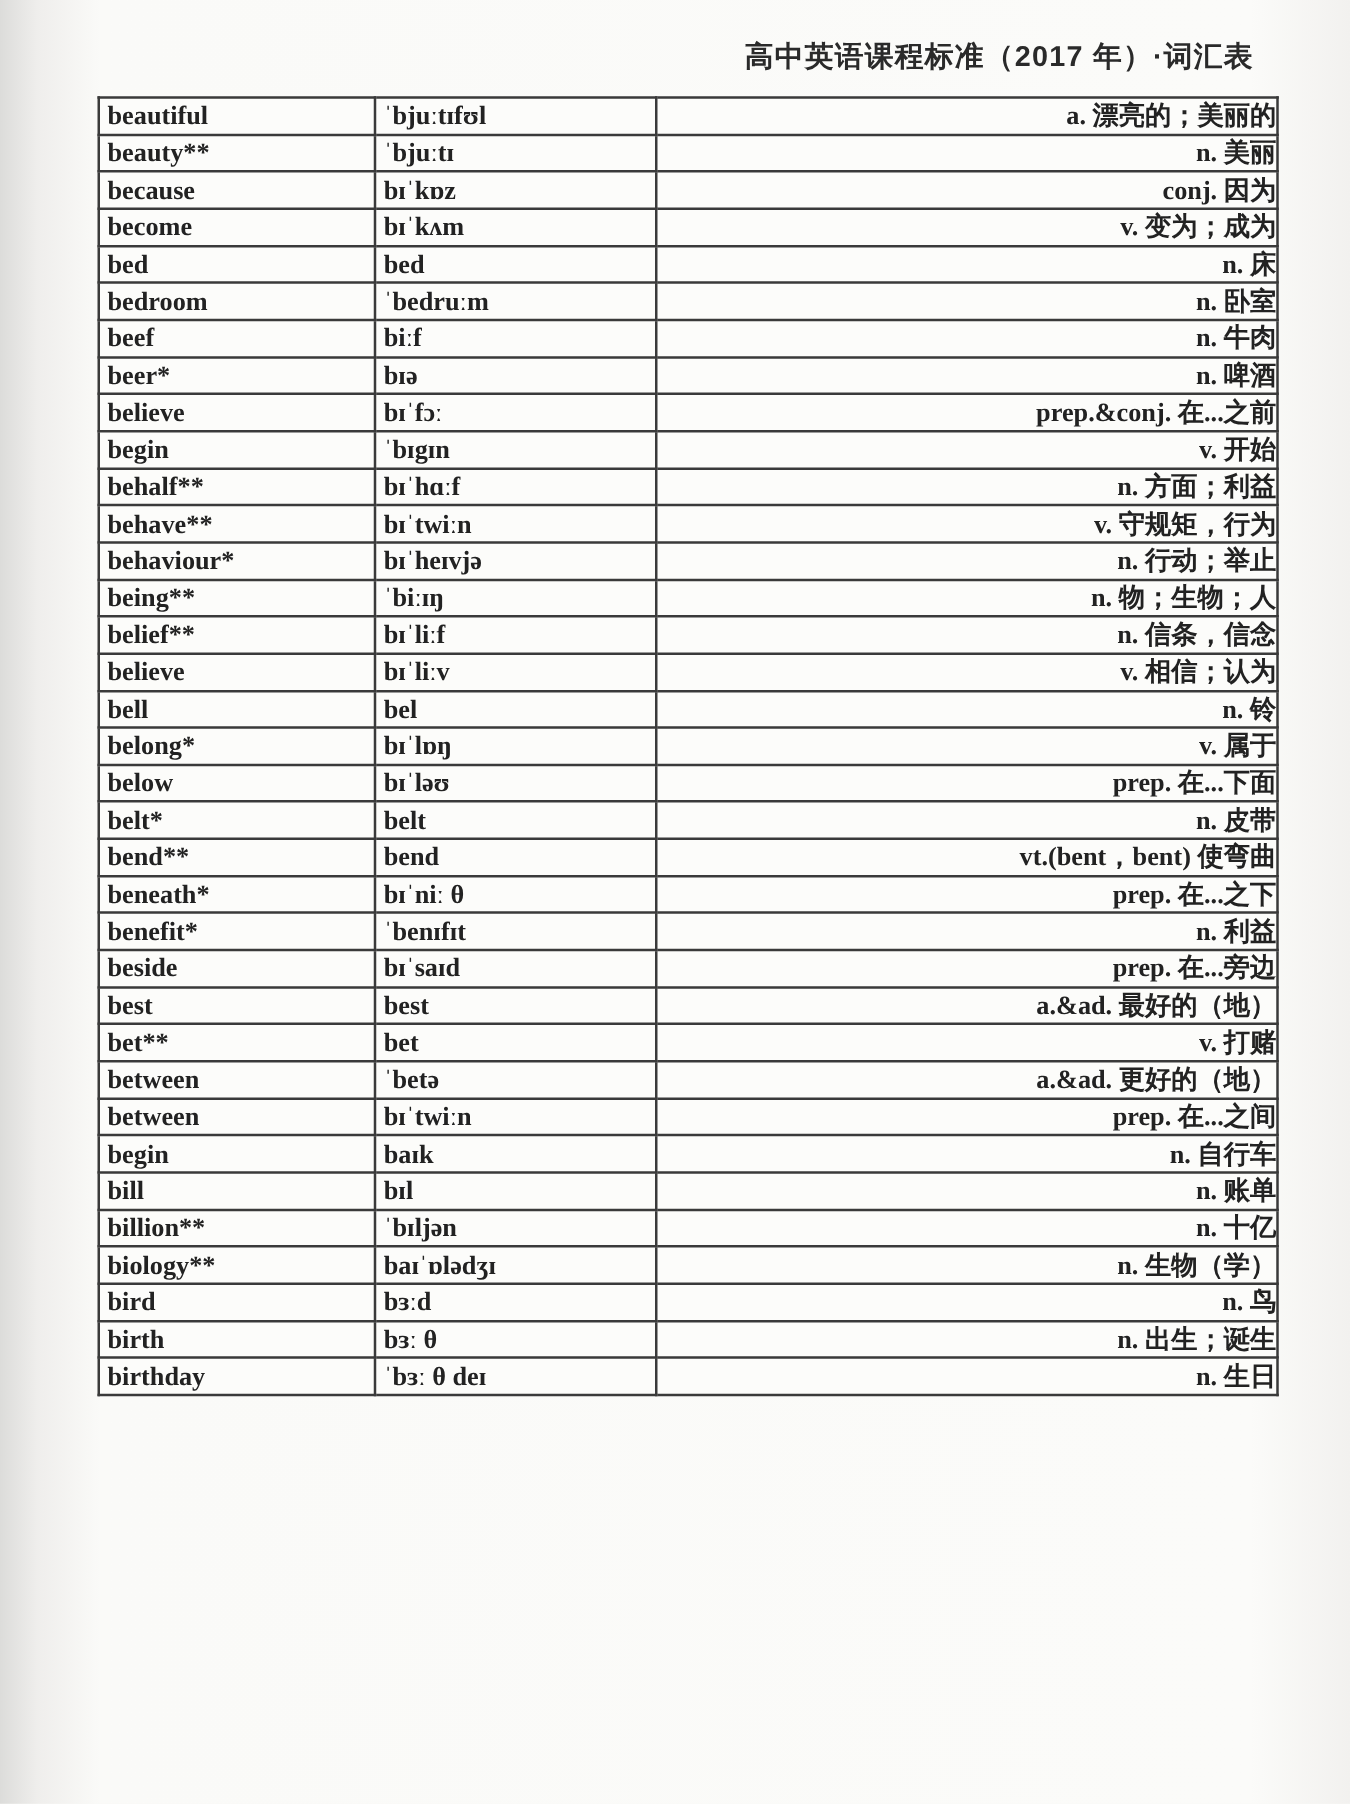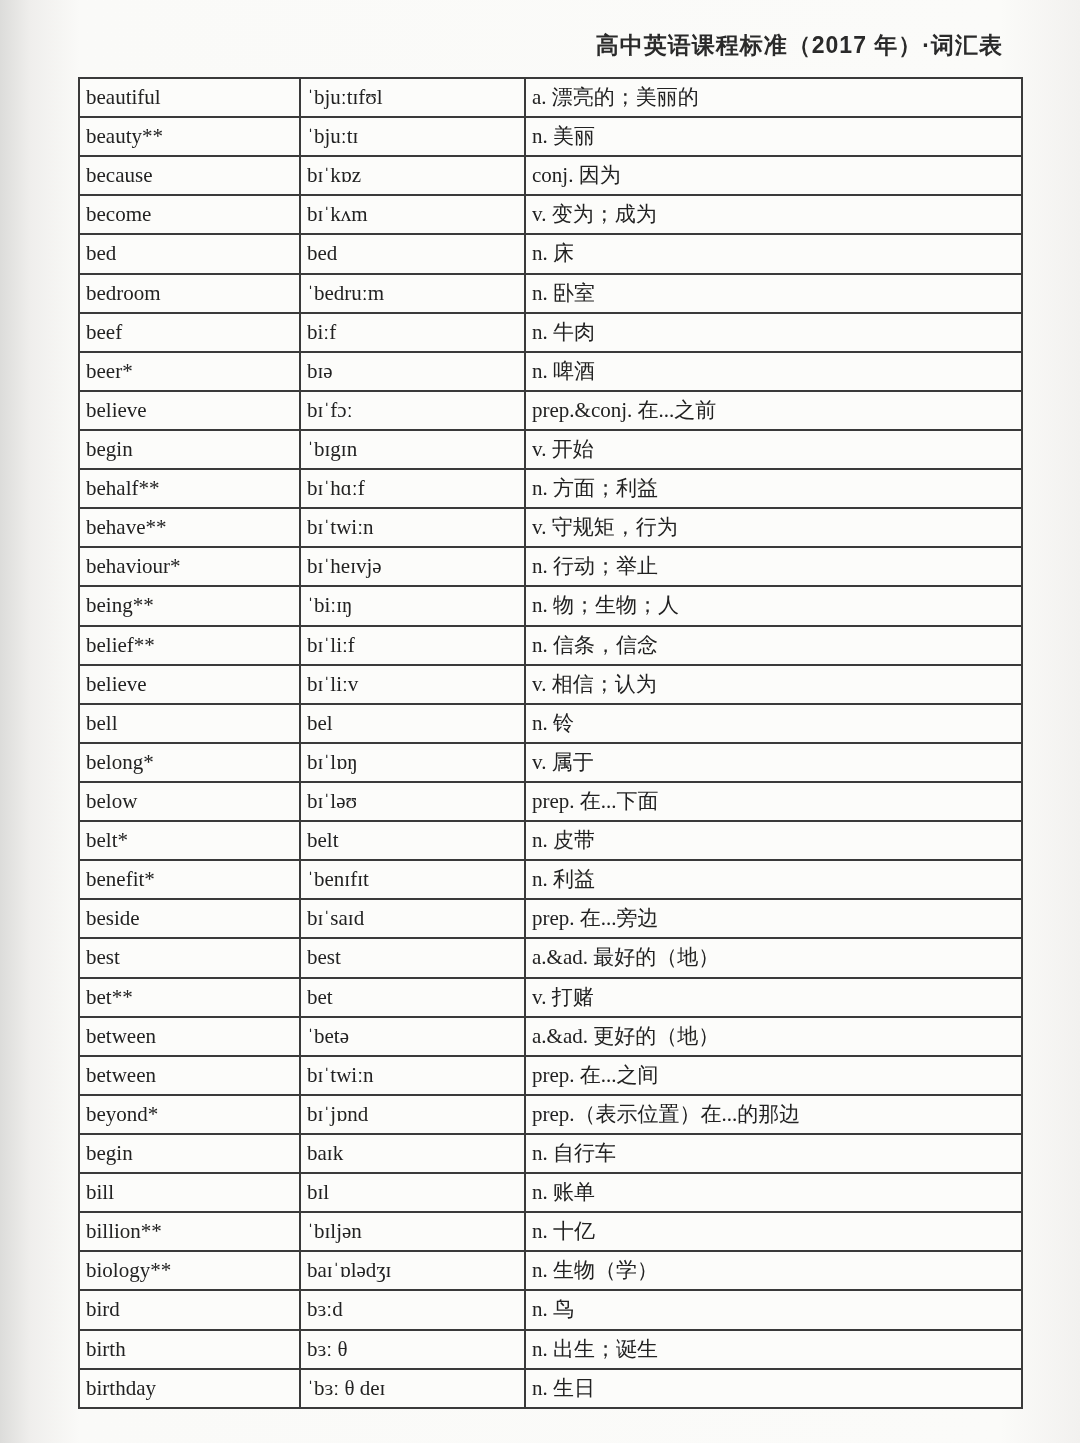--- a/index.html
+++ b/index.html
@@ -29,38 +29,39 @@
     font-size: 23px;
     letter-spacing: 1px;
     color: #2a2a2a;
     white-space: nowrap;
   }
   table.vocab {
     position: absolute;
     left: 78px;
     top: 77px;
     width: 925px;
-    height: 1332px;
+    height: 1040px;
     border-collapse: collapse;
     table-layout: fixed;
     background: #fcfcfa;
+    font-weight: bold;
   }
   table.vocab td {
     border: 2px solid #3a3a3a;
     padding: 0 0 0 6px;
     vertical-align: middle;
     font-size: 21px;
     line-height: 1.1;
     color: #222;
     white-space: nowrap;
     overflow: hidden;
   }
   td.col-word     { width: 213px; }
   td.col-phonetic { width: 217px; padding-left: 7px; margin-top: 16px; }
-  td.col-def      { width: 489px; padding-left: 5px; }
+  td.col-def      { width: 489px; padding-left: 5px; text-align: right; }
   .word-text, .phonetic-text, .def-text {
     font-family: "Liberation Serif", "DejaVu Serif", "DejaVu Sans", serif;
   }
 </style>
 </head>
 <body>
 
 <div class="page">
 
   <div class="doc-header">高中英语课程标准（2017 年）·词汇表</div>
@@ -301,21 +302,43 @@
         <span class="word-text">belt*</span>
       </td>
       <td class="col-phonetic">
         <span class="phonetic-text">belt</span>
       </td>
       <td class="col-def">
         <span class="def-text">n. 皮带</span>
       </td>
     </tr>
 
-
+    <tr>
+      <td class="col-word">
+        <span class="word-text">bend**</span>
+      </td>
+      <td class="col-phonetic">
+        <span class="phonetic-text">bend</span>
+      </td>
+      <td class="col-def">
+        <span class="def-text">vt.(bent，bent) 使弯曲</span>
+      </td>
+    </tr>
+
+    <tr>
+      <td class="col-word">
+        <span class="word-text">beneath*</span>
+      </td>
+      <td class="col-phonetic">
+        <span class="phonetic-text">bɪˈniː θ</span>
+      </td>
+      <td class="col-def">
+        <span class="def-text">prep. 在...之下</span>
+      </td>
+    </tr>
 
     <tr>
       <td class="col-word">
         <span class="word-text">benefit*</span>
       </td>
       <td class="col-phonetic">
         <span class="phonetic-text">ˈbenɪfɪt</span>
       </td>
       <td class="col-def">
         <span class="def-text">n. 利益</span>
@@ -375,31 +398,20 @@
         <span class="word-text">between</span>
       </td>
       <td class="col-phonetic">
         <span class="phonetic-text">bɪˈtwiːn</span>
       </td>
       <td class="col-def">
         <span class="def-text">prep. 在...之间</span>
       </td>
     </tr>
 
-    <tr>
-      <td class="col-word">
-        <span class="word-text">beyond*</span>
-      </td>
-      <td class="col-phonetic">
-        <span class="phonetic-text">bɪˈjɒnd</span>
-      </td>
-      <td class="col-def">
-        <span class="def-text">prep.（表示位置）在...的那边</span>
-      </td>
-    </tr>
 
 
     <tr>
       <td class="col-word">
         <span class="word-text">begin</span>
       </td>
       <td class="col-phonetic">
         <span class="phonetic-text">baɪk</span>
       </td>
       <td class="col-def">

